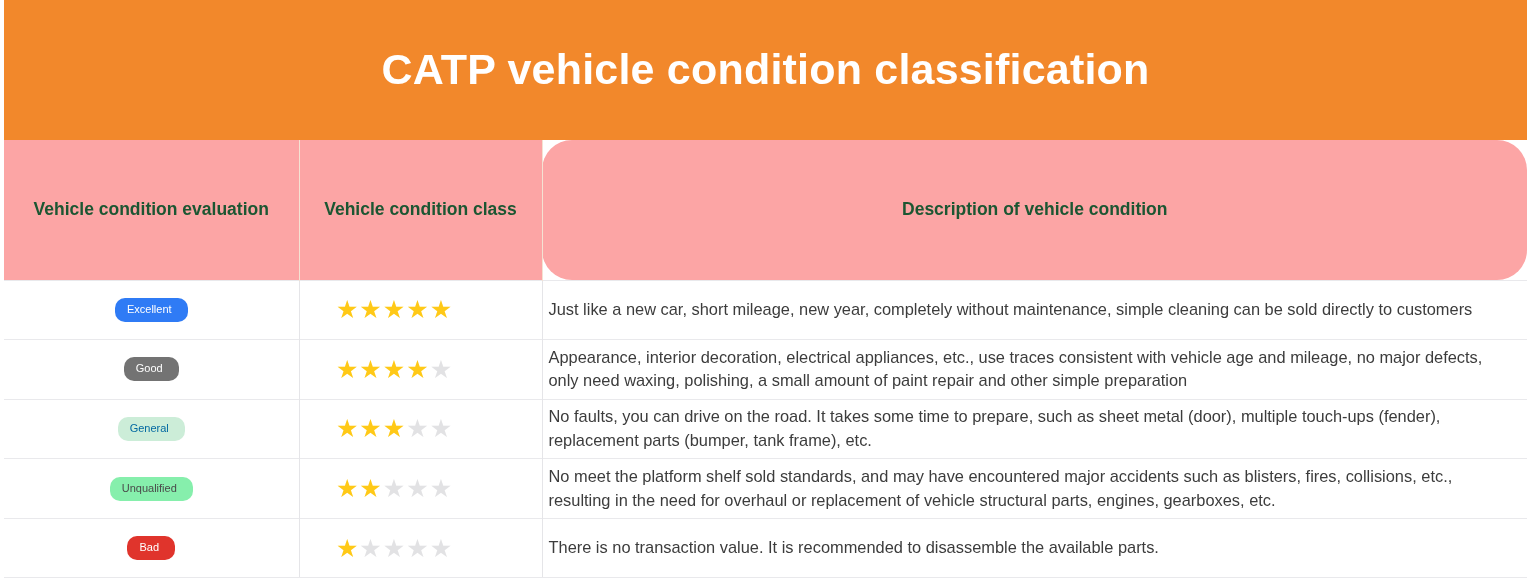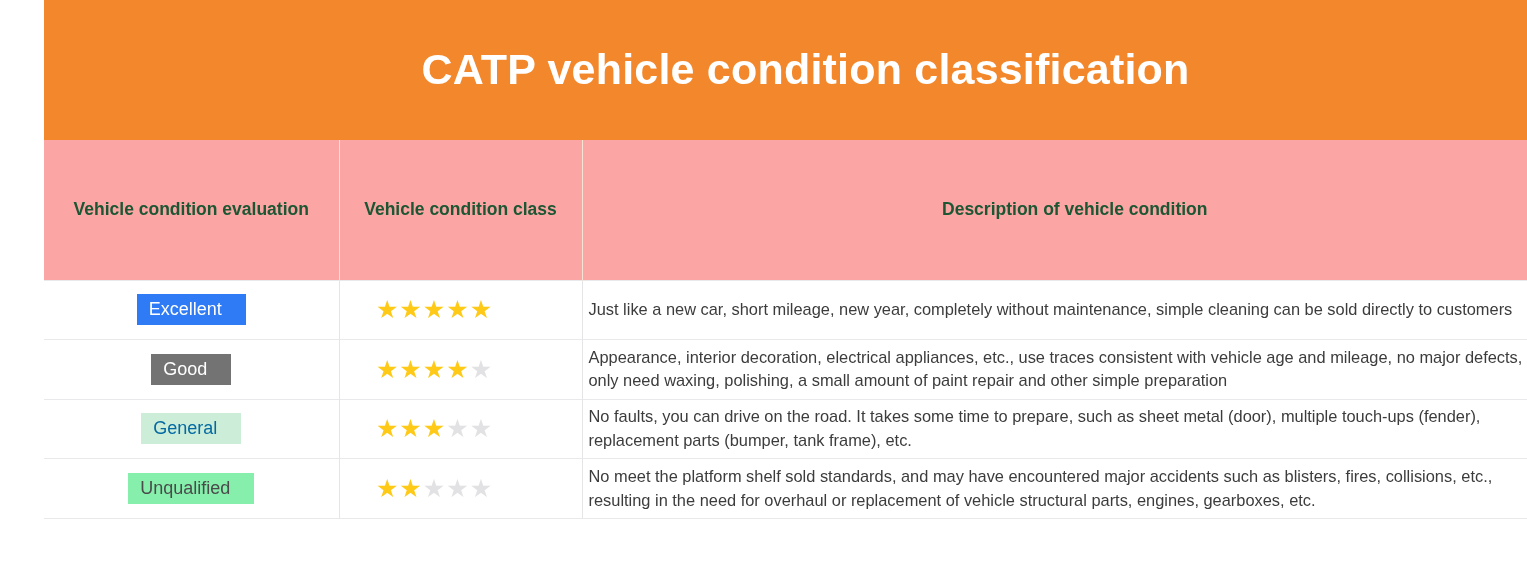--- a/index.html
+++ b/index.html
@@ -12,21 +12,20 @@
     height: 579px;
     font-family: "Liberation Sans", sans-serif;
     overflow: hidden;
   }
   .page {
     width: 1213px;
     height: 579px;
     position: relative;
     background: #ffffff;
     box-sizing: border-box;
-    margin-left: 40px;
   }
 
   
   .title-banner {
     height: 140px;
     background: #F2882B;
     display: flex;
     align-items: center;
     justify-content: center;
     margin-left: 4px;
@@ -61,41 +60,41 @@
     color: #1C5632;
     font-size: 17.5px;
     font-weight: bold;
     text-align: center;
     vertical-align: middle;
     padding: 0 10px;
     border: none;
     border-right: 1px solid #f4e2d2;
     box-sizing: border-box;
   }
-  .tbl thead th:last-child { border-right: none; }
+  .tbl thead th:last-child { border-right: none; border-radius: 30px; }
 
   .tbl tbody td {
     background: #ffffff;
     height: 59.6px;
     border-top: 1px solid #e9e9ec;
     border-right: 1px solid #e5e5e8;
     vertical-align: middle;
     box-sizing: border-box;
     padding: 0;
   }
   .tbl tbody td:last-child { border-right: none; }
   .tbl tbody tr:last-child td { border-bottom: 1px solid #e9e9ec; }
 
   
   .badge {
     display: inline-block;
-    font-size: 18px;
+    font-size: 11px;
     line-height: 1;
-    padding: 6px 24px 7px 12px;
-    border-radius: 0;
+    padding: 6px 16px 7px 12px;
+    border-radius: 10px;
     font-family: "Liberation Sans", sans-serif;
     white-space: nowrap;
   }
   .badge-col {
     text-align: center;
     padding-right: 100px;
   }
 
   
   .stars {
@@ -171,16 +170,25 @@
         </tr>
         <tr>
           <td class="badge-col"><span class="badge" style="background: #86efac; color: rgb(74, 74, 74);">Unqualified</span></td>
           <td>
             <div class="stars"><span class="star star-on">★</span><span class="star star-on">★</span><span class="star star-off">★</span><span class="star star-off">★</span><span class="star star-off">★</span></div>
           </td>
           <td>
             <div class="desc">No meet the platform shelf sold standards, and may have encountered major accidents such as blisters, fires, collisions, etc., resulting in the need for overhaul or replacement of vehicle structural parts, engines, gearboxes, etc.</div>
           </td>
         </tr>
+        <tr>
+          <td class="badge-col"><span class="badge" style="background: rgb(224, 52, 44); color: rgb(255, 255, 255);">Bad</span></td>
+          <td>
+            <div class="stars"><span class="star star-on">★</span><span class="star star-off">★</span><span class="star star-off">★</span><span class="star star-off">★</span><span class="star star-off">★</span></div>
+          </td>
+          <td>
+            <div class="desc">There is no transaction value. It is recommended to disassemble the available parts.</div>
+          </td>
+        </tr>
       </tbody>
   </table>
 
 </div>
 
 </body></html>

